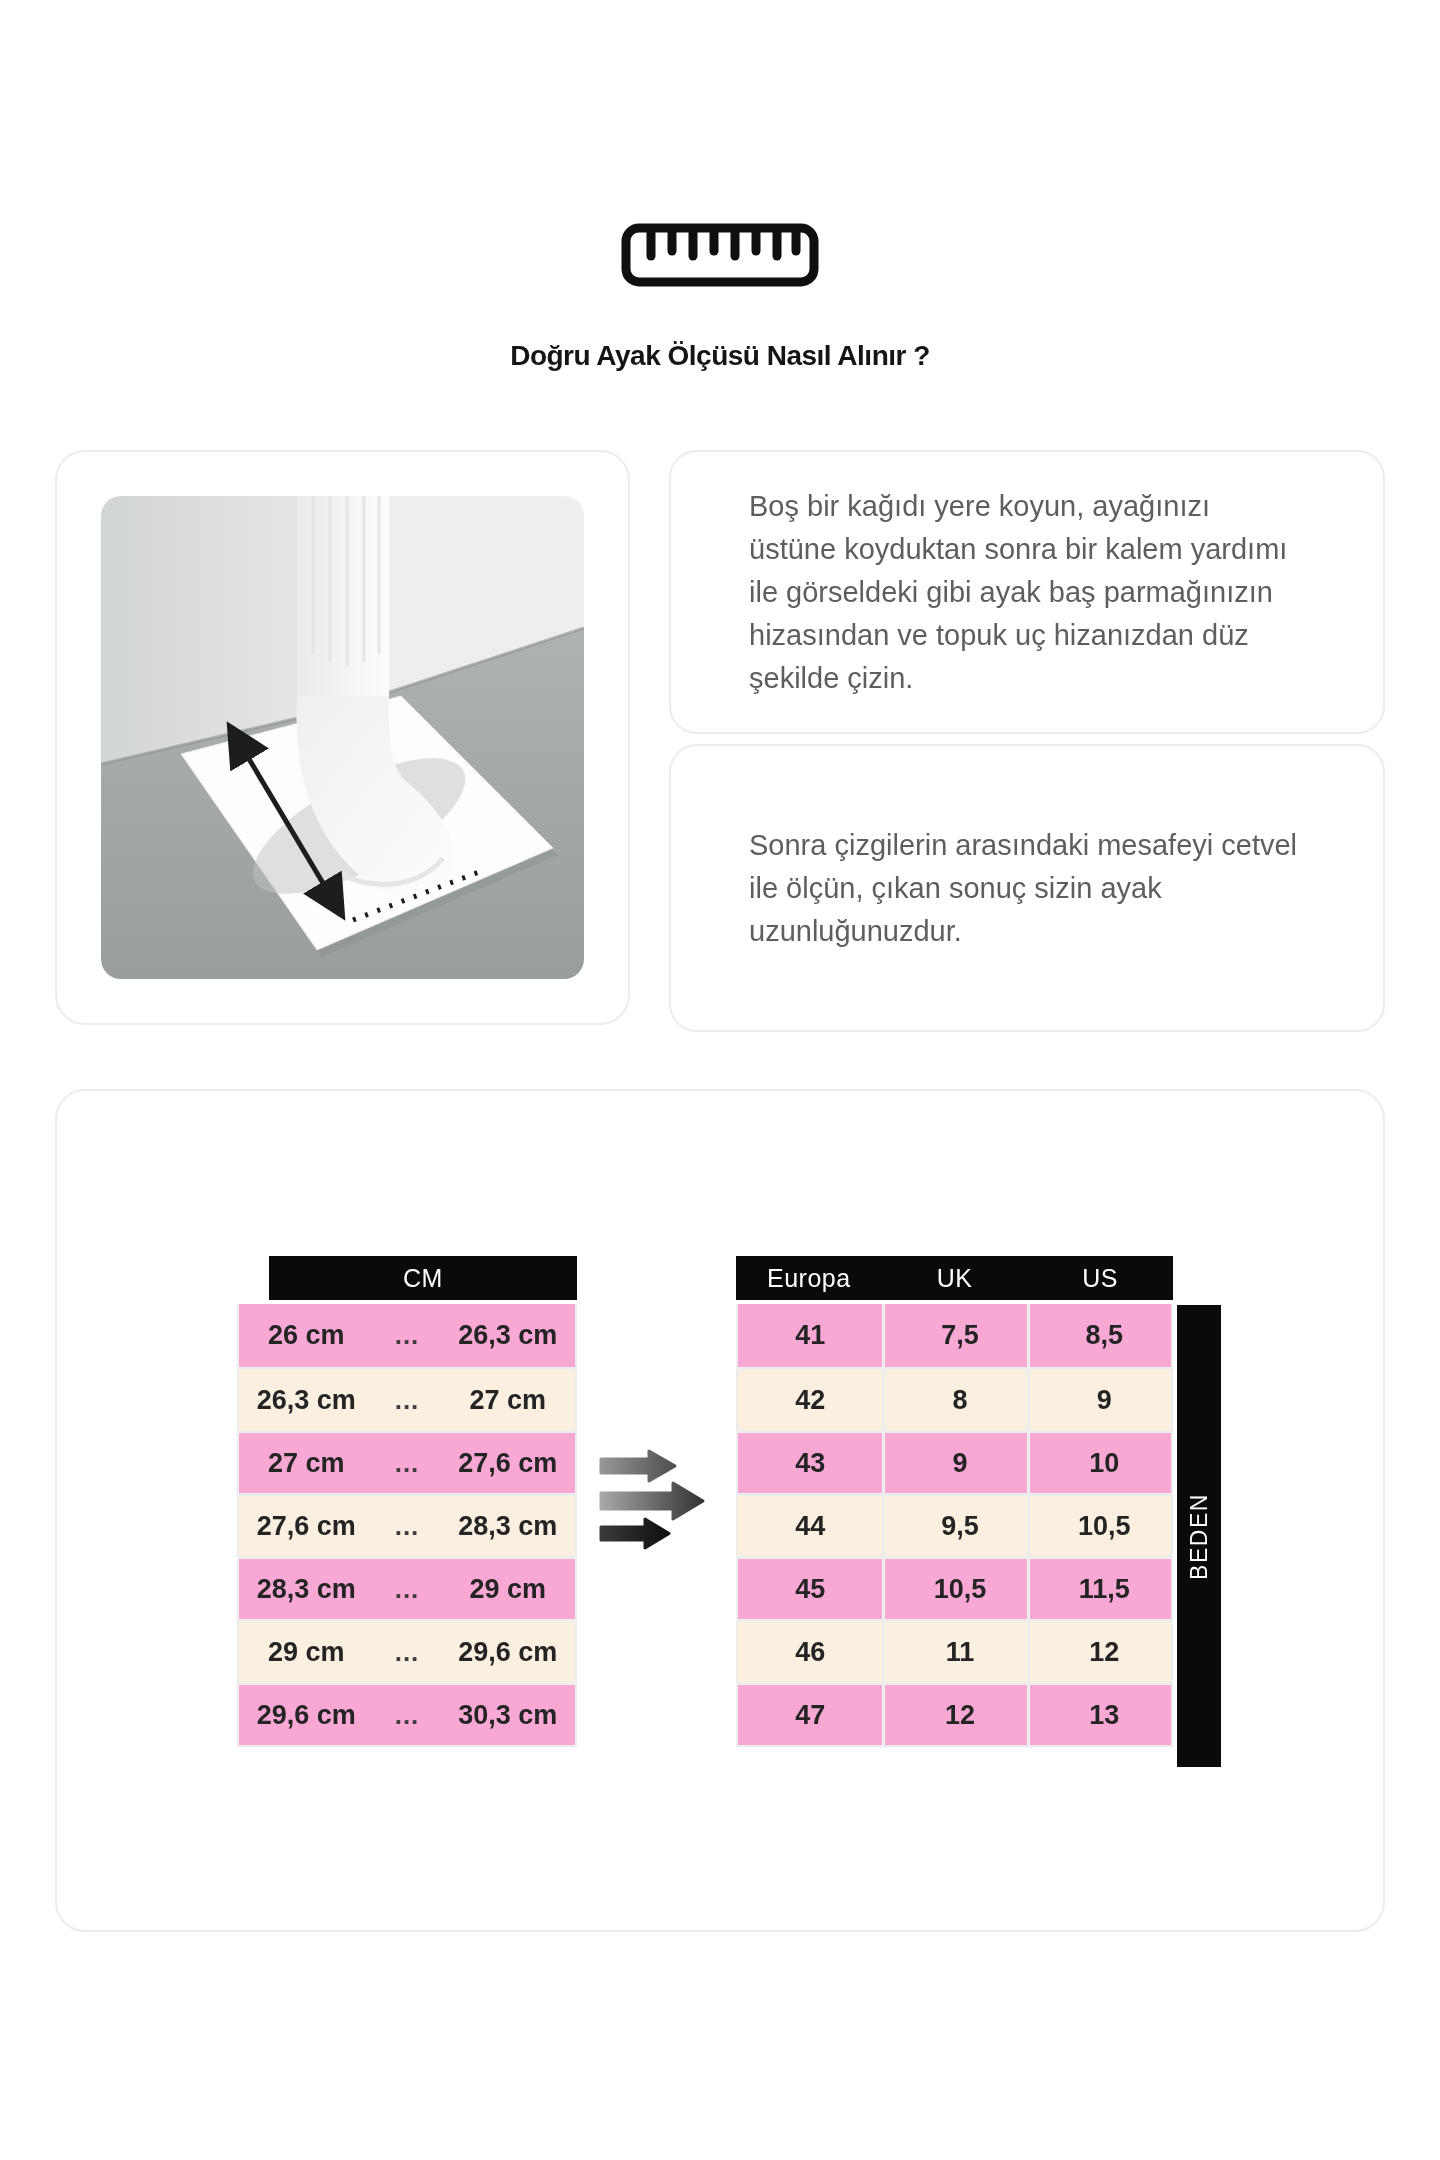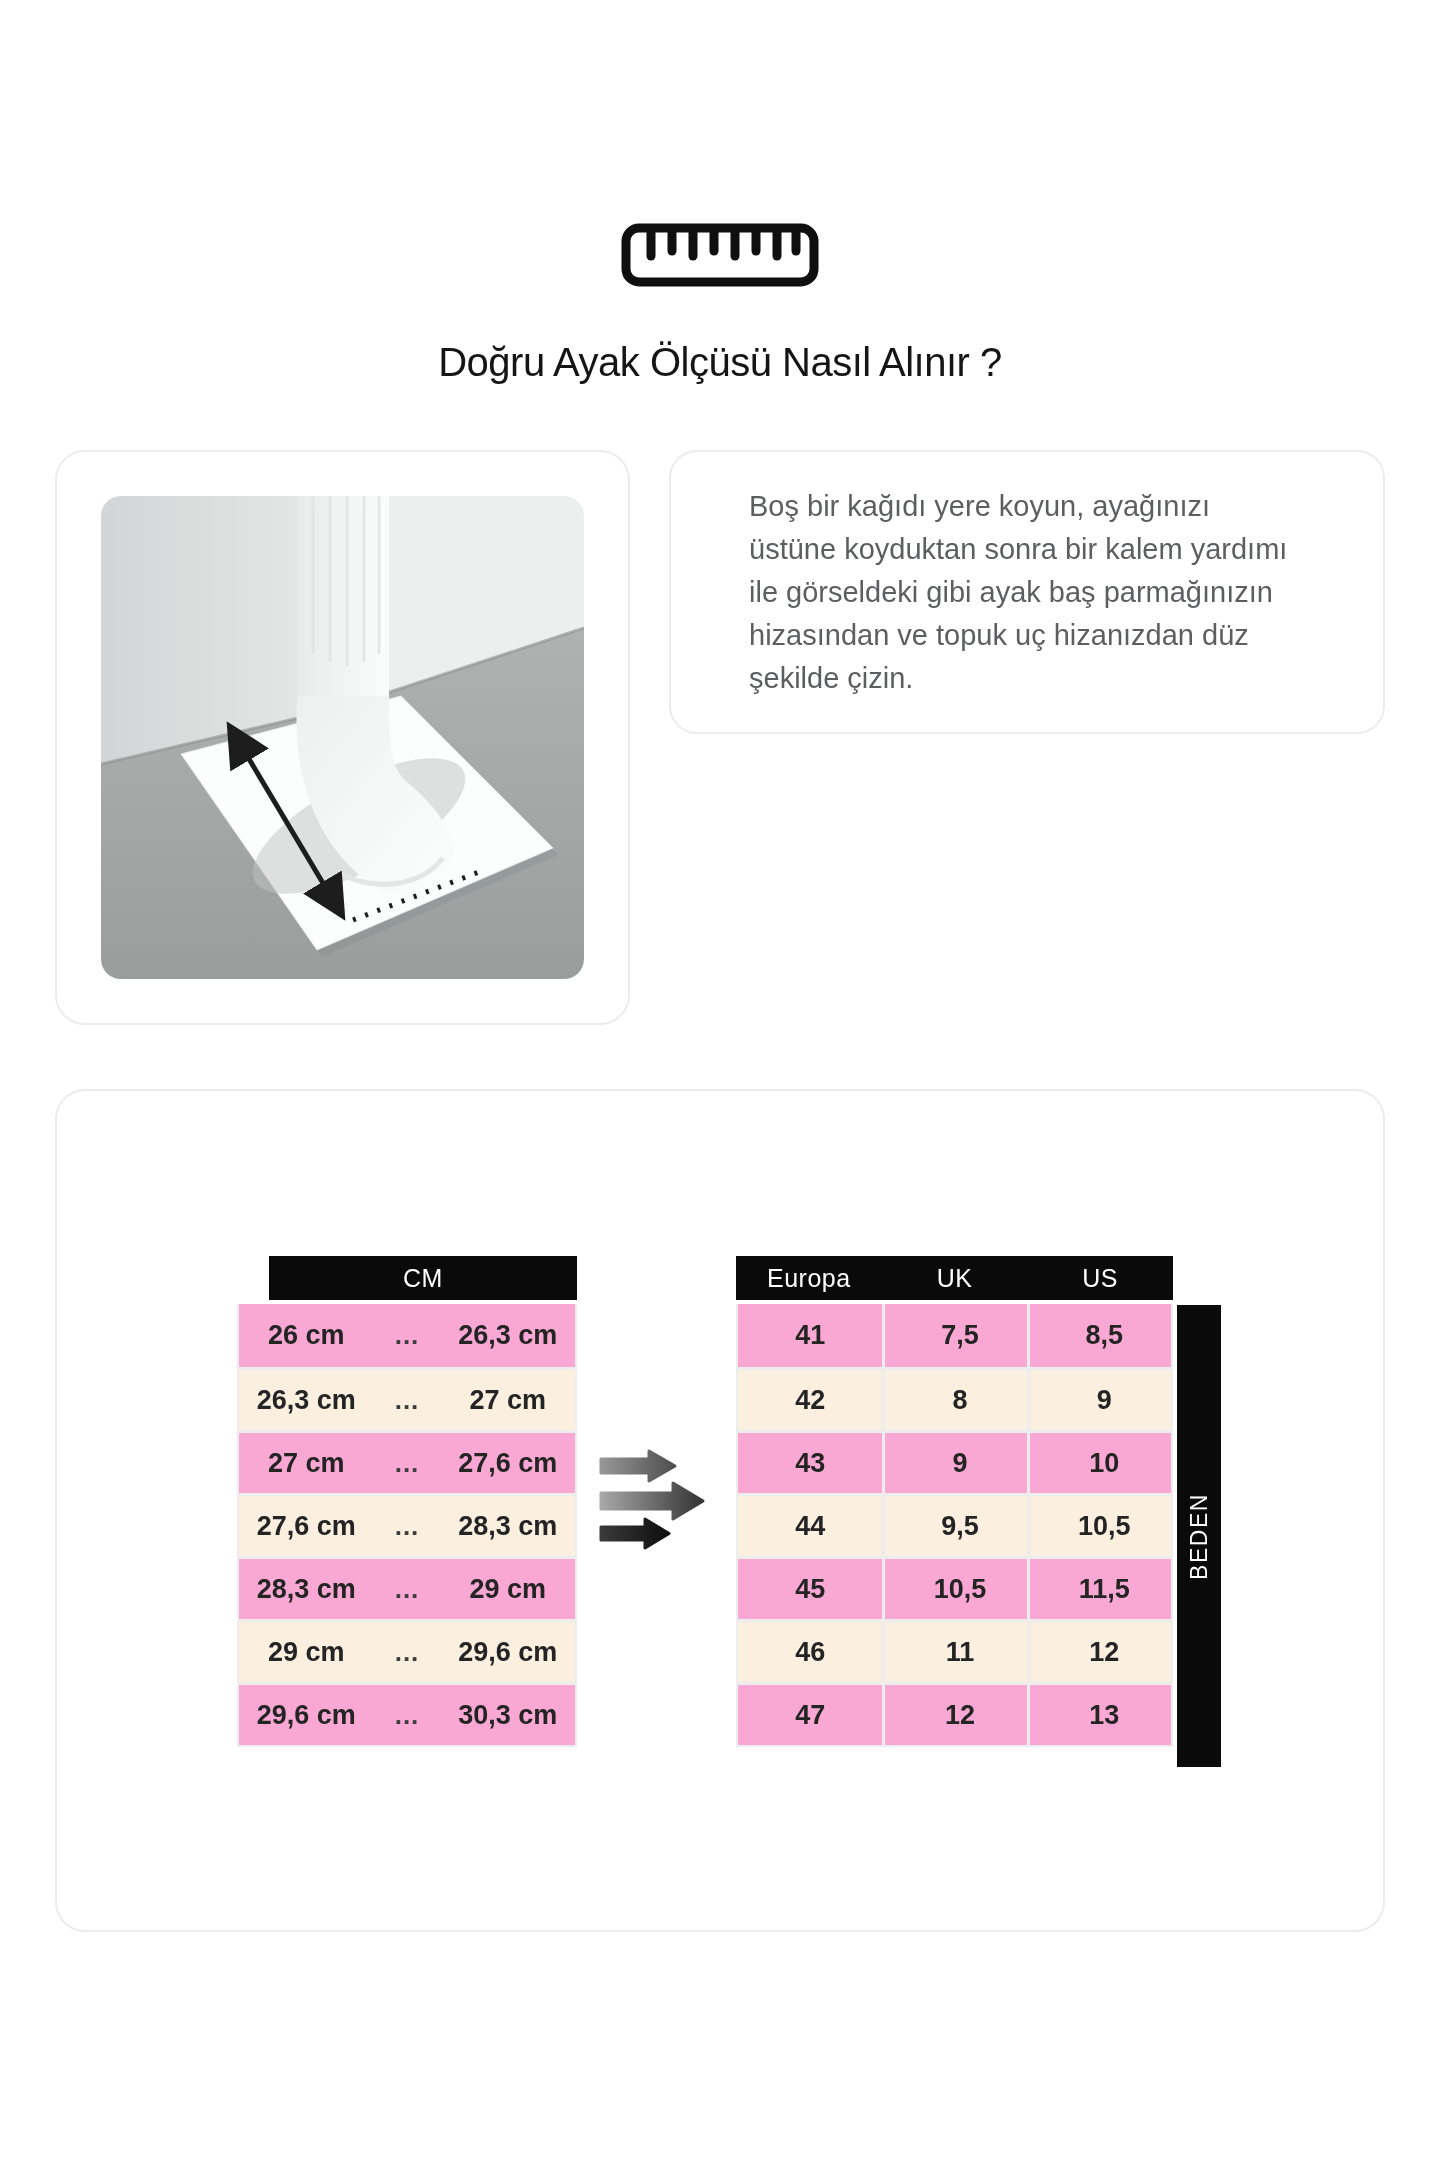--- a/index.html
+++ b/index.html
@@ -20,21 +20,21 @@
     color:var(--ink);
   }
   .abs{position:absolute;}
 
   
   .ruler-wrap{left:0;top:222px;width:100%;display:flex;justify-content:center;}
 
   
   .main-title{
     left:0;top:340px;width:100%;text-align:center;
-    font-size:40px;font-weight:normal;letter-spacing:-.5px;color:#151515;
+    font-size:28px;font-weight:bold;letter-spacing:-.5px;color:#151515;
   }
 
   
   .sec1{left:55px;top:450px;width:1330px;height:582px;}
   .card{
     background:#fff;border:2px solid var(--card-border);border-radius:28px;
   }
   .photo-card{left:0;top:0;width:575px;height:575px;border-radius:30px;}
   .photo-clip{left:44px;top:44px;width:483px;height:483px;border-radius:20px;overflow:hidden;}
   .step-card{left:614px;width:716px;display:flex;align-items:center;padding:0 78px;}
@@ -160,20 +160,23 @@
           <line x1="252" y1="424" x2="378" y2="376" stroke="#1d1d1d" stroke-width="5" stroke-dasharray="3 10"></line>
         </g>
       </svg>
     </div>
   </div>
 
   <div class="abs card step-card s1">
     <p class="step-text">Boş bir kağıdı yere koyun, ayağınızı üstüne koyduktan sonra bir kalem yardımı ile görseldeki gibi ayak baş parmağınızın hizasından ve topuk uç hizanızdan düz şekilde çizin.</p>
   </div>
 
+  <div class="abs card step-card s2">
+    <p class="step-text">Sonra çizgilerin arasındaki mesafeyi cetvel ile ölçün, çıkan sonuç sizin ayak uzunluğunuzdur.</p>
+  </div>
 </div>
 
 <div class="abs card sec2">
 
 
   <div class="table t-cm">
     <div class="thead">
       <span>CM</span>
     </div>
     <div class="tbody">

